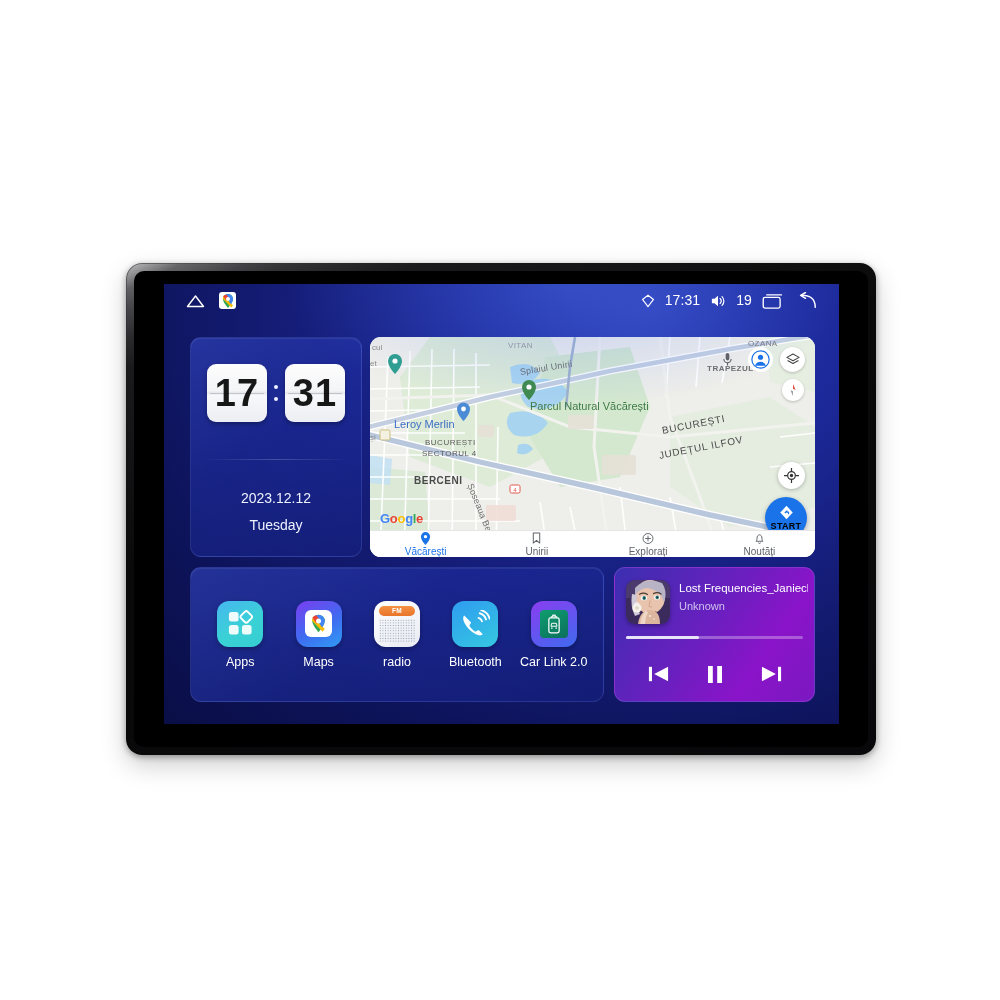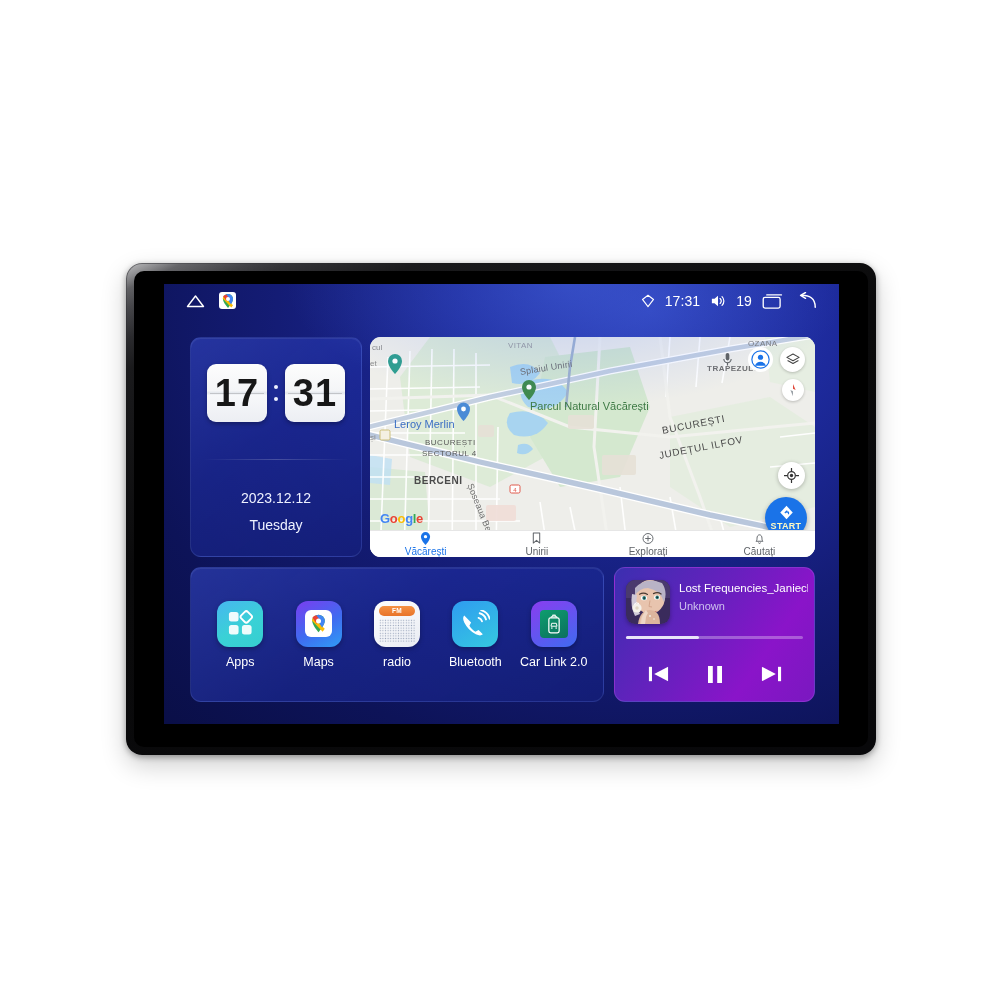--- a/index.html
+++ b/index.html
@@ -46,21 +46,21 @@
     pointer-events:none;
   }
 
   
   #statusbar{
     position:absolute; left:0; top:0; width:100%; height:33px;
     display:flex; align-items:center; z-index:6;
     color:#fff;
   }
   .sb-left{ display:flex; align-items:center; gap:14px; margin-left:22px; }
-  .sb-right{ display:flex; align-items:center; gap:10px; margin-left:auto; margin-right:22px; }
+  .sb-right{ display:flex; gap:10px; margin-left:auto; margin-right:22px; }
   .sb-ico{ display:flex; align-items:center; justify-content:center; }
   .sb-text{ font-size:14px; letter-spacing:.1px; font-family:"Liberation Sans",sans-serif;}
 
   .gmaps-badge{
     width:17px;height:17px;border-radius:3px;background:#fff;
     display:flex;align-items:center;justify-content:center;
   }
 
   
   #home{ position:absolute; left:0; top:33px; width:100%; bottom:0; }
@@ -136,21 +136,21 @@
     display:flex;align-items:center;justify-content:center;box-shadow:0 1px 3px rgba(0,0,0,.22);}
   #compass-btn{ position:absolute; right:11px; top:42px; z-index:5;
     width:22px;height:22px;border-radius:50%;background:#fff;
     display:flex;align-items:center;justify-content:center;box-shadow:0 1px 3px rgba(0,0,0,.22);}
   #locate-btn{ position:absolute; right:10px; top:125px; z-index:5;
     width:27px;height:27px;border-radius:50%;background:#fff;
     display:flex;align-items:center;justify-content:center;box-shadow:0 1px 4px rgba(0,0,0,.26);}
   #start-btn{ position:absolute; right:8px; top:160px; z-index:5;
     width:42px;height:42px;border-radius:50%;background:#1a73e8;
     display:flex;flex-direction:column;align-items:center;justify-content:center;
-    box-shadow:0 2px 5px rgba(0,0,0,.30); color:#fef9c3;}
+    box-shadow:0 2px 5px rgba(0,0,0,.30); color:#000000;}
   #start-btn .st-label{ font-size:9px; font-weight:bold; letter-spacing:.3px; margin-top:1px;}
 
   #google-logo{
     position:absolute; left:10px; bottom:31px; z-index:4;
     font-size:13px; font-weight:bold; letter-spacing:-.3px;
   }
   #google-logo span:nth-child(1){color:#4285F4}
   #google-logo span:nth-child(2){color:#EA4335}
   #google-logo span:nth-child(3){color:#FBBC05}
   #google-logo span:nth-child(4){color:#4285F4}
@@ -461,21 +461,21 @@
               <circle cx="7" cy="7" r="5.8" fill="none" stroke="#5f6368" stroke-width="1.1"></circle>
               <path d="M7 4.2v5.6M4.2 7h5.6" stroke="#5f6368" stroke-width="1.1" stroke-linecap="round"></path>
             </svg>
             <span class="mn-label">Explorați</span>
           </div>
           <div class="mnav">
             <svg width="11" height="13" viewBox="0 0 12 14">
               <path d="M2.2 10h7.6c-1-.9-1.1-1.7-1.1-3.4 0-2-1.1-3.6-2.7-3.6S3.3 4.6 3.3 6.6c0 1.7-.1 2.5-1.1 3.4z" fill="none" stroke="#5f6368" stroke-width="1.05" stroke-linejoin="round"></path>
               <path d="M5 11.4a1 1 0 0 0 2 0" fill="none" stroke="#5f6368" stroke-width="1.05"></path>
             </svg>
-            <span class="mn-label">Căutați</span>
+            <span class="mn-label">Noutăți</span>
           </div>
         </div>
       </div>
 
       <div class="panel" id="apps-panel">
         <div class="apps-row">
 
           <div class="app">
             <div class="app-icon ic-apps">
               <svg width="27" height="27" viewBox="0 0 28 28">

